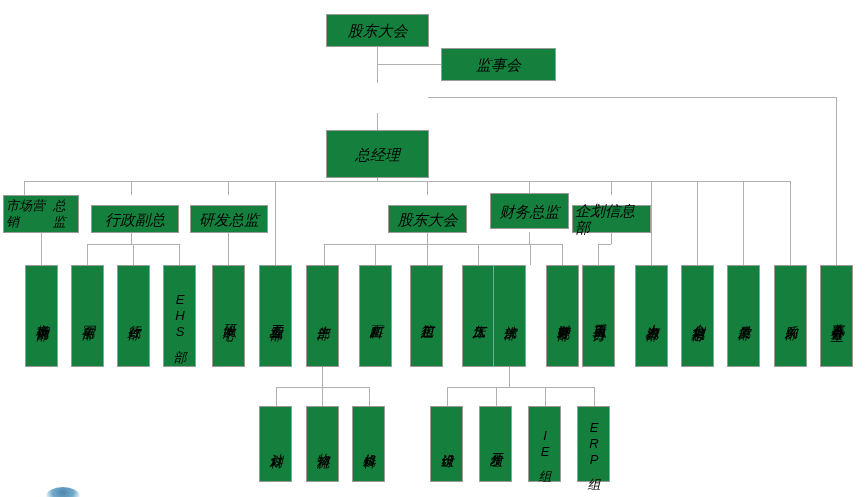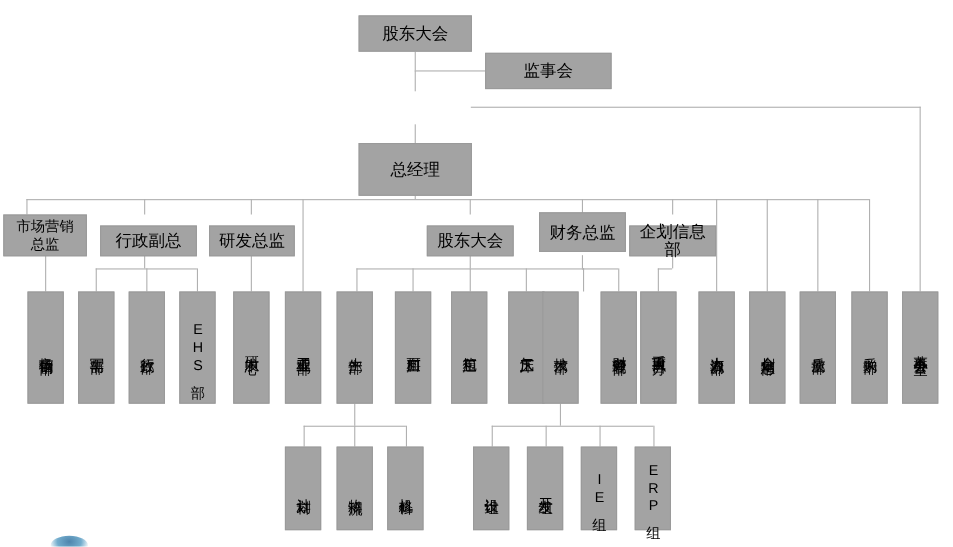--- a/index.html
+++ b/index.html
@@ -13,27 +13,28 @@
     width:866px;
     height:497px;
     overflow:hidden;
     background:#ffffff;
   }
   
   .box{
     position:absolute;
     box-sizing:border-box;
     border:1px solid #9a9a9a;
-    background:#a3a3a3;
+    background:#15803d;
     display:flex;
     align-items:center;
     justify-content:center;
-    text-align:center;
+    text-align:left;
     color:#000;
     z-index:3;
+    font-style:italic;
   }
   .box.h{            
     font-size:15px;
     line-height:17px;
     letter-spacing:0px;
     padding:0 2px;
   }
   .box.h.small{ font-size:13px; line-height:15px; }
   .box.v{            
     writing-mode:vertical-rl;
@@ -138,21 +139,21 @@
   <div class="ln lnv" style="left:545px;top:387px;height:19px;"></div>
   <div class="ln lnv" style="left:594px;top:387px;height:19px;"></div>
 
   <div class="box h" style="left:326px;top:14px;width:103px;height:33px;">股东大会</div>
 
   <div class="box h" style="left:441px;top:48px;width:115px;height:33px;">监事会</div>
 
 
   <div class="box h" style="left:326px;top:130px;width:103px;height:48px;">总经理</div>
 
-  <div class="box h small" style="left:3px;top:195px;width:76px;height:38px;flex-direction:column;line-height:16px;">
+  <div class="box h small" style="left:3px;top:195px;width:76px;height:38px;flex-direction:row;line-height:16px;">
     <span>市场营销</span>
     <span>总监</span>
   </div>
 
   <div class="box h" style="left:91px;top:205px;width:88px;height:28px;">行政副总</div>
 
   <div class="box h" style="left:190px;top:205px;width:78px;height:28px;">研发总监</div>
 
   <div class="box h" style="left:388px;top:205px;width:79px;height:28px;">股东大会</div>
 

